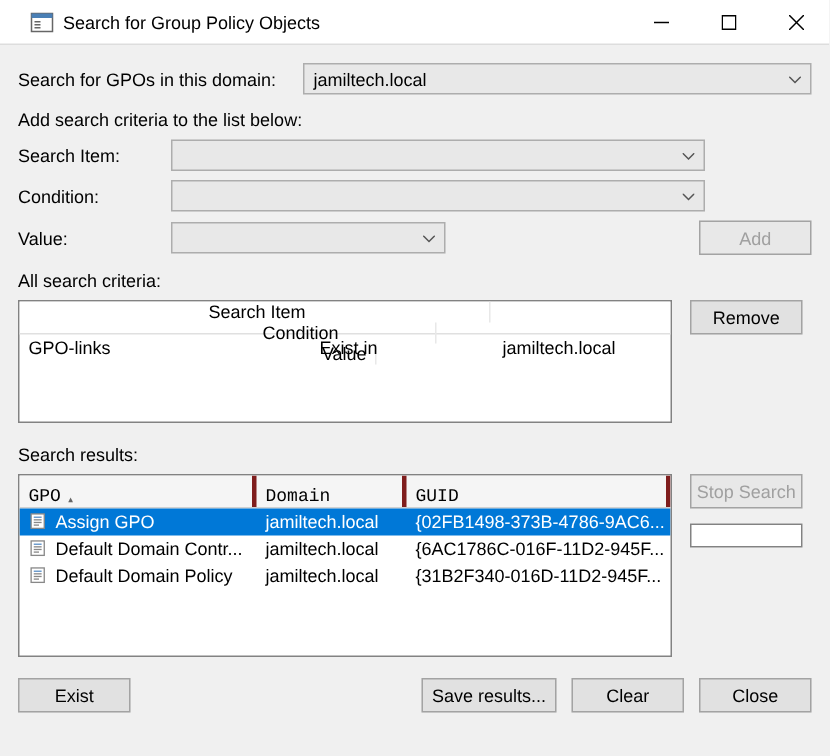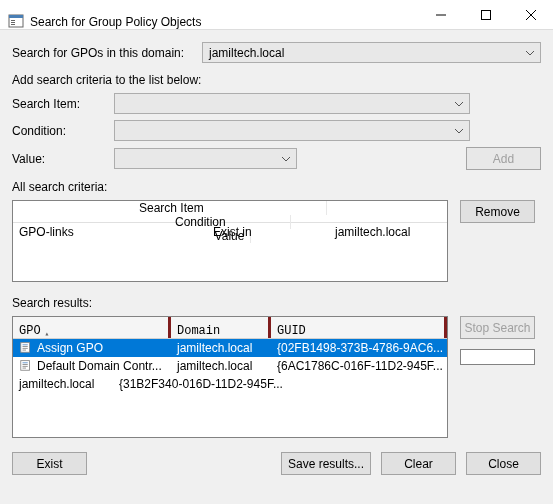--- a/index.html
+++ b/index.html
@@ -10,22 +10,22 @@
       background: #f0f0f0;
       color: #000;
       width: 553px;
       height: 504px;
       overflow: hidden;
     }
     .titlebar {
       height: 30px;
       background: #fff;
       display: flex;
-      align-items: flex-end;
-      padding-left: 8px;
+      align-items: center;
+      padding-left: 20px;
       border-bottom: 1px solid #ddd;
     }
     .titlebar .title-icon { width: 16px; height: 16px; margin-right: 6px; }
     .titlebar .title-text { flex: 1; font-size: 12px; }
     .win-controls { display: flex; height: 100%; }
     .win-btn { width: 45px; display: flex; align-items: center; justify-content: center; }
     .win-btn svg { width: 10px; height: 10px; }
     .content { padding: 12px 12px 8px 12px; }
     .row { display: flex; align-items: center; margin-bottom: 8px; }
     .label-col { width: 102px; }
@@ -252,20 +252,30 @@
                   <rect x="4" y="7" width="6" height="1" fill="#888"></rect>
                   <rect x="4" y="9" width="6" height="1" fill="#888"></rect>
                   <rect x="4" y="11" width="4" height="1" fill="#888"></rect>
                 </svg></span>
               <span>Default Domain Contr...</span>
             </div>
             <div class="td rcol-b">jamiltech.local</div>
             <div class="td rcol-c">{6AC1786C-016F-11D2-945F...</div>
           </div>
           <div class="tr">
+            <div class="td rcol-a">
+              <span><svg class="gpo-icon" viewBox="0 0 16 16">
+                  <rect x="2" y="3" width="10" height="11" fill="#fff" stroke="#888" stroke-width="1"></rect>
+                  <rect x="4" y="5" width="6" height="1" fill="#5a8fc7"></rect>
+                  <rect x="4" y="7" width="6" height="1" fill="#888"></rect>
+                  <rect x="4" y="9" width="6" height="1" fill="#888"></rect>
+                  <rect x="4" y="11" width="4" height="1" fill="#888"></rect>
+                </svg></span>
+              <span>Default Domain Policy</span>
+            </div>
             <div class="td rcol-b">jamiltech.local</div>
             <div class="td rcol-c">{31B2F340-016D-11D2-945F...</div>
           </div>
         </div>
     </div>
     <div class="side-buttons">
       <button class="btn" disabled="">Stop Search</button>
       <div class="progress-box"></div>
     </div>
   </div>

